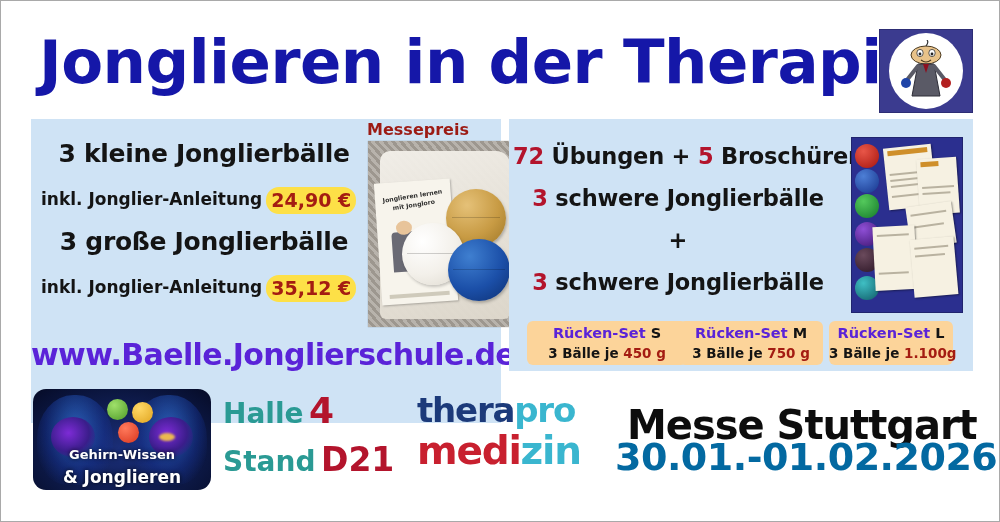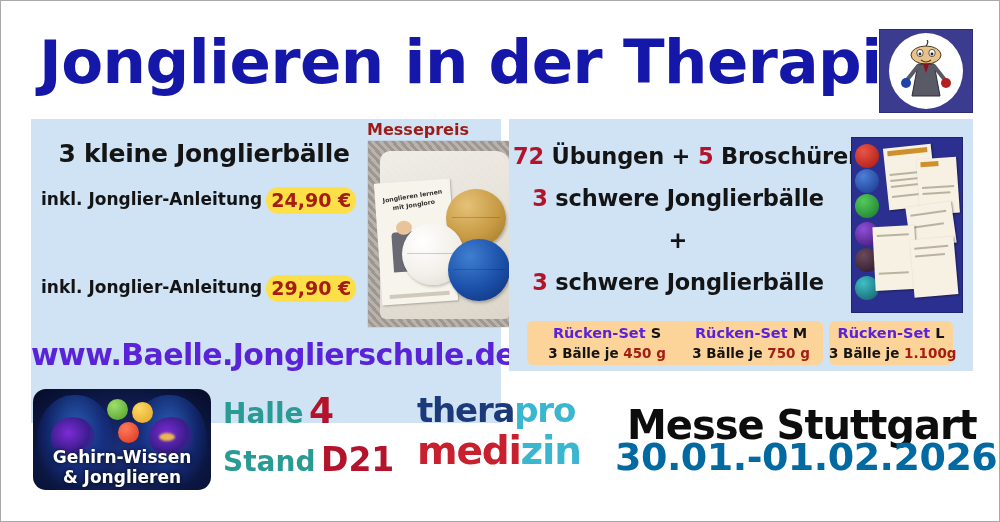--- a/index.html
+++ b/index.html
@@ -214,21 +214,21 @@
   .gwball{position:absolute;width:21px;height:21px;border-radius:50%;}
   .gwb1{left:74px;top:10px;background:radial-gradient(circle at 35% 30%,#9fe06a,#4e9a28);}
   .gwb2{left:99px;top:13px;background:radial-gradient(circle at 35% 30%,#ffd866,#e0a41f);}
   .gwb3{left:85px;top:33px;background:radial-gradient(circle at 35% 30%,#ff7a5c,#d9351d);}
   .gw-t1,.gw-t2{
     position:absolute;left:0;width:100%;text-align:center;
     font-family:"DejaVu Sans", sans-serif;font-weight:bold;
     color:#ffffff;text-shadow:0 0 4px rgba(0,0,0,.8);
     white-space:nowrap;
   }
-  .gw-t1{top:58px;font-size:17px;}
+  .gw-t1{top:58px;font-size:13px;}
   .gw-t2{top:78px;font-size:17px;}
 
   .hallblock{position:absolute;left:222px;top:12px;width:170px;}
   .hrow{
     font-family:"DejaVu Sans", sans-serif;font-weight:bold;
     white-space:nowrap;line-height:1;
   }
   .hrow .lbl{color:#2a9a94;font-size:28px;}
   .hrow .val{color:#b3142c;font-size:36px;}
   .hrow1{position:absolute;left:0;top:2px;}
@@ -287,23 +287,24 @@
   </div>
 
   <div class="panel panel-left">
 
     <div class="ltext l-line1">3 kleine Jonglierbälle</div>
 
     <div class="lsub l-line2">
       <span>inkl. Jonglier-Anleitung</span><span class="price">24,90 €</span>
     </div>
 
+    <div class="ltext l-line3">3 große Jonglierbälle</div>
 
     <div class="lsub l-line4">
-      <span>inkl. Jonglier-Anleitung</span><span class="price">29,90 €</span>
+      <span>inkl. Jonglier-Anleitung</span><span class="price">35,12 €</span>
     </div>
 
     <div class="weburl">www.Baelle.Jonglierschule.de</div>
 
     <div class="photo-left">
       <div class="bag"></div>
       <div class="booklet">
         <div class="bt">Jonglieren lernen mit Jongloro</div>
         <div class="fig"></div>
         <div class="bf"></div>

